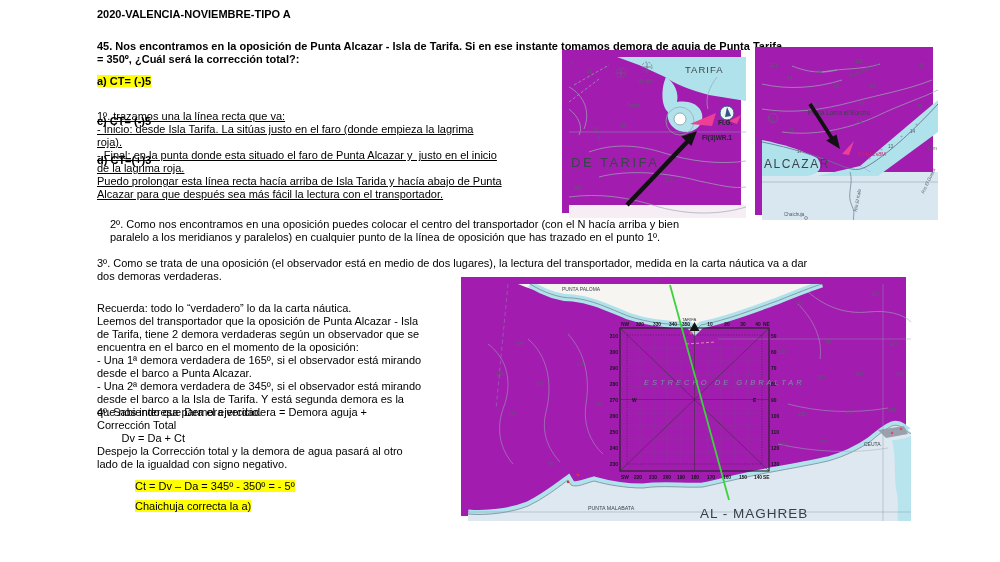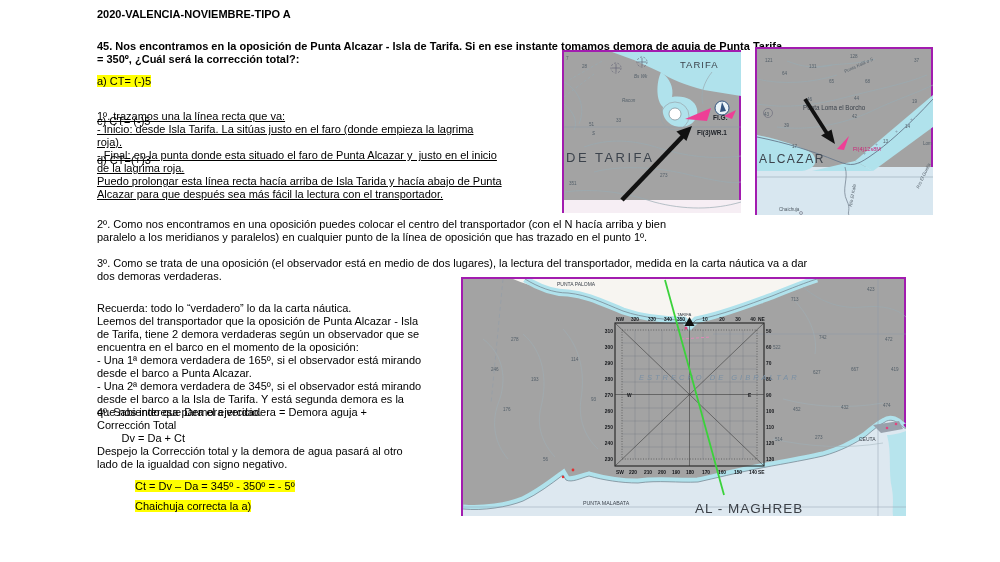--- a/index.html
+++ b/index.html
@@ -1,22 +1,22 @@
 <!DOCTYPE html>
 <html><head>
 <meta charset="utf-8">
 <style>
   html,body{margin:0;padding:0;background:#fff;}
   #canvas{position:relative;width:1000px;height:562px;background:#fff;overflow:hidden;
           font-family:"Liberation Sans",sans-serif;color:#000;}
   .para{position:absolute;font-size:11px;line-height:13px;white-space:pre-wrap;}
   .bold{font-weight:bold;}
-  .opt{height:13.5px;}
+  .opt{height:13.5px;font-weight:bold;}
   .hl{background:#ffff00;}
-  .mapbox{position:absolute;background:#a3a3a3;border:2px solid #a21caf;box-sizing:border-box;}
+  .mapbox{position:absolute;background:#a21caf;border:7px solid #a21caf;box-sizing:border-box;}
   svg{display:block;}
   svg text{font-family:"Liberation Sans",sans-serif;}
   .snd{font-size:4.6px;fill:#55606a;}
   .pl{font-size:4.9px;font-weight:bold;fill:#14161a;}
   .chart-lbl{fill:#3c434c;}
   .it{font-style:italic;}
 </style>
 </head>
 <body>
 
@@ -34,21 +34,21 @@
   </div>
 
   <div class="para" style="left:97px;top:110px;width:470px;text-decoration:underline;">1º. trazamos una la línea recta que va:
 - Inicio: desde Isla Tarifa. La sitúas justo en el faro (donde empieza la lagrima
 roja).
 - Final: en la punta donde esta situado el faro de Punta Alcazar y  justo en el inicio
 de la lagrima roja.
 Puedo prolongar esta línea recta hacía arriba de Isla Tarida y hacía abajo de Punta
 Alcazar para que después sea más fácil la lectura con el transportador.</div>
 
-  <div class="para" style="left:97px;top:218px;width:860px;">2º. Como nos encontramos en una oposición puedes colocar el centro del transportador (con el N hacía arriba y bien
+  <div class="para" style="left:110px;top:218px;width:860px;">2º. Como nos encontramos en una oposición puedes colocar el centro del transportador (con el N hacía arriba y bien
 paralelo a los meridianos y paralelos) en cualquier punto de la línea de oposición que has trazado en el punto 1º.</div>
 
   <div class="para" style="left:97px;top:257px;width:930px;">3º. Como se trata de una oposición (el observador está en medio de dos lugares), la lectura del transportador, medida en la carta náutica va a dar
 dos demoras verdaderas.</div>
 
   <div class="para" style="left:97px;top:284px;width:470px;margin-top:18px;">Recuerda: todo lo “verdadero” lo da la carta náutica.
 Leemos del transportador que la oposición de Punta Alcazar - Isla
 de Tarifa, tiene 2 demora verdaderas según un observador que se
 encuentra en el barco en el momento de la oposición:
 - Una 1ª demora verdadera de 165º, si el observador está mirando

